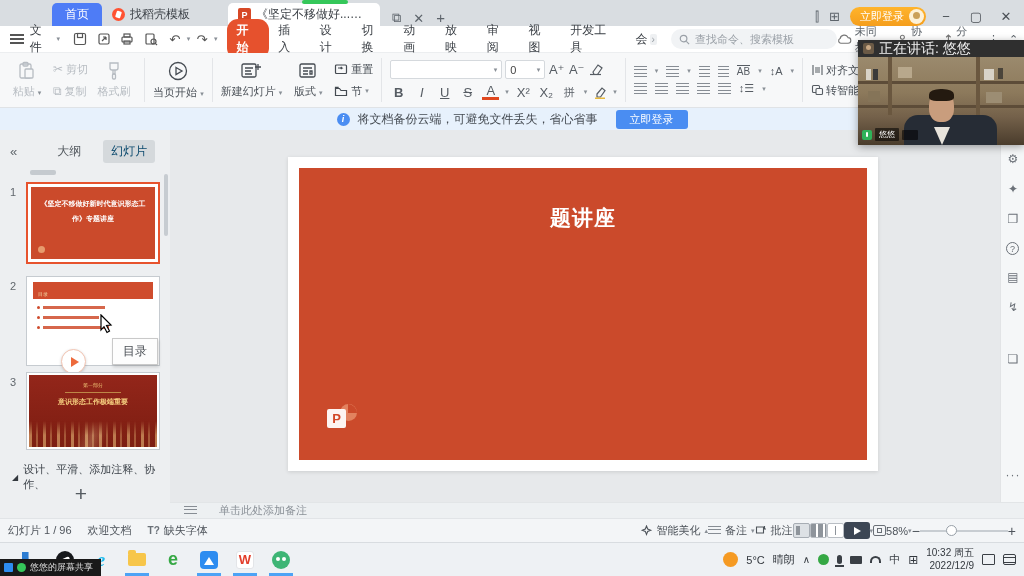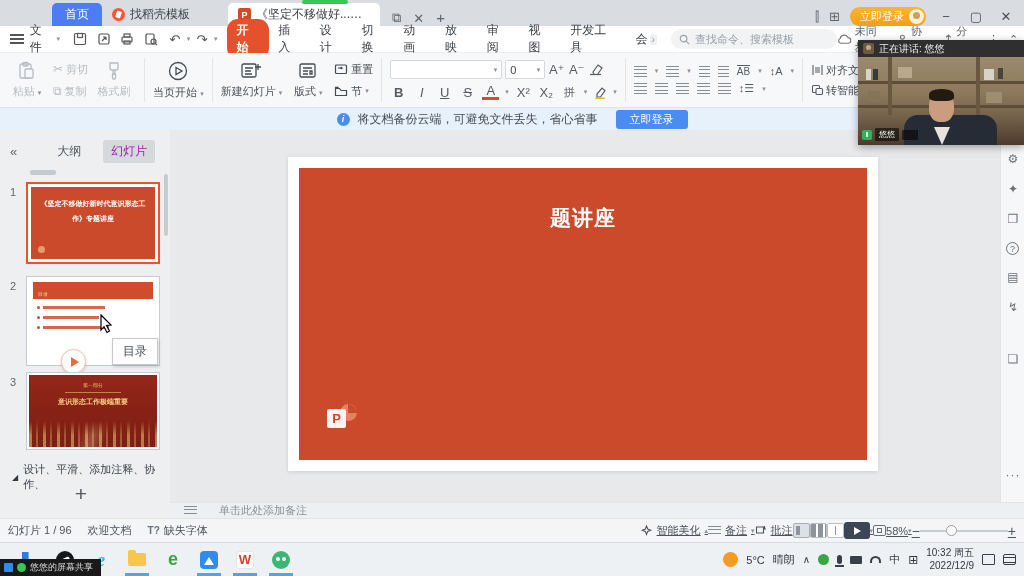--- a/index.html
+++ b/index.html
@@ -51,21 +51,21 @@
 
   
   .notify { position:absolute; left:0; top:108px; width:1024px; height:22px; background:#e7f1fc; display:flex; align-items:center; justify-content:center; gap:8px; font-size:12px; color:#454b52; }
   .info-ic { width:13px; height:13px; border-radius:50%; background:#4a8df2; color:#fff; font-size:9px; font-weight:bold; display:flex; align-items:center; justify-content:center; font-style:italic; }
   .notify-btn { background:#4a8df2; color:#fff; font-size:11px; border-radius:3px; padding:2px 14px; margin-left:10px; }
 
   
   .sidebar { position:absolute; left:0; top:130px; width:170px; height:388px; background:#edeff1; }
   .sb-head { display:flex; align-items:center; height:26px; margin-top:8px; font-size:12px; color:#555b61; }
   .sb-tab { padding:3px 8px; border-radius:3px; }
-  .sb-tab.active { background:#d5d9dc; color:#a21caf; }
+  .sb-tab.active { background:#d5d9dc; color:#0c4a6e; }
   .stub { position:absolute; left:30px; top:40px; width:26px; height:5px; background:#c5cacf; border-radius:2px; }
   .thumbnum { position:absolute; left:10px; font-size:11px; color:#61676d; }
   .thumb { position:absolute; left:26px; width:134px; background:#fff; }
   .t1 { top:52px; height:82px; border:2px solid #e7532e; padding:3px; }
   .t1-red { width:100%; height:100%; background:#cb4a2b; position:relative; }
   .t1-title { color:#fff; font-weight:bold; font-size:7px; line-height:2.1; text-align:center; padding:10px 7px 0; }
   .t1-logo { position:absolute; left:7px; bottom:6px; width:7px; height:7px; background:#e79b6e; border-radius:50%; }
   .t2 { top:146px; height:90px; border:1px solid #c6cbd0; padding:5px 6px; }
   .t2-band { height:17px; background:#cf4c2d; position:relative; }
   .t2-band span { position:absolute; left:5px; bottom:2px; font-size:5px; color:#f0cf9c; }
@@ -107,21 +107,21 @@
   .rightstrip { position:absolute; right:0; top:130px; width:24px; height:373px; background:#f5f7f8; border-left:1px solid #e2e4e6; }
   .rs-ic { position:absolute; left:0; width:24px; text-align:center; font-size:12px; color:#6b7178; }
   .rs-q { left:5px; width:13px; height:13px; border:1px solid #6b7178; border-radius:50%; font-size:9px; line-height:12px; }
 
   
   .notesbar { position:absolute; left:170px; top:502px; width:854px; height:16px; background:#edf0f2; border-top:1px solid #e2e5e7; display:flex; align-items:center; gap:22px; padding-left:14px; font-size:11px; color:#8a9097; }
 
   
   .statusbar { position:absolute; left:0; top:518px; width:1024px; height:24px; background:#f3f5f7; border-top:1px solid #e1e4e7; display:flex; align-items:center; font-size:11px; color:#4e545b; padding:0 8px; }
   .st-l { display:flex; gap:16px; align-items:center; }
-  .st-r { margin-left:auto; display:flex; gap:0; align-items:center;text-decoration:underline; }
+  .st-r { margin-left:auto; display:flex; gap:0; align-items:center; }
   .tq { font-size:10px; color:#6a7077; border:0; font-weight:bold; }
   .viewic { width:17px; height:15px; border:1px solid #b9bec4; border-radius:2px; position:relative; background:#fff; }
   .viewic.active { background:#dde1e5; border-color:#a7adb4; }
   .viewic.v1::after { content:""; position:absolute; left:2px; top:2px; bottom:2px; width:4px; background:#8e949b; }
   .viewic.v2 { background:repeating-linear-gradient(90deg,#8e949b 0 5px,#fff 5px 7px),repeating-linear-gradient(180deg,#8e949b 0 5px,#fff 5px 7px); }
   .viewic.v3::after { content:""; position:absolute; left:7px; top:2px; bottom:2px; width:1px; background:#8e949b; }
   .playbtn { width:26px; height:17px; background:#3c4654; border-radius:3px; display:flex; align-items:center; justify-content:center; }
   .playbtn::after { content:""; border-style:solid; border-width:4px 0 4px 7px; border-color:transparent transparent transparent #fff; margin-left:1px; }
   .fitic { width:13px; height:11px; border:1px solid #6a7077; border-radius:2px; position:relative; }
   .fitic::after { content:""; position:absolute; left:3px; top:2px; right:3px; bottom:2px; border:1px solid #6a7077; }
@@ -160,21 +160,21 @@
   
   .sharepill { position:absolute; left:0; top:559px; height:17px; z-index:60; background:#191919; display:flex; align-items:center; gap:4px; padding:0 8px 0 4px; font-size:9px; color:#dedede; }
   .sp-ic1 { width:9px; height:9px; background:#2d8cf0; border-radius:1px; }
   .sp-ic2 { width:9px; height:9px; background:#35c75a; border-radius:50%; }
 
   
   .video { position:absolute; left:858px; top:40px; width:166px; height:105px; z-index:50; box-shadow:0 2px 8px rgba(0,0,0,.35); }
   .vid-head { height:17px; background:#2f2f2f; display:flex; align-items:center; gap:5px; padding:0 5px; }
   .vid-ava { width:11px; height:11px; border-radius:2px; background:#6b5a46; position:relative; }
   .vid-ava::after { content:""; position:absolute; left:3px; top:2px; width:5px; height:5px; border-radius:50%; background:#c9a884; }
-  .vid-head span { font-size:10px; color:#f0f0f0; }
+  .vid-head span { font-size:14px; color:#f0f0f0; }
   .vid-body { position:relative; height:88px; overflow:hidden;
       background:linear-gradient(180deg,#9b8a6d 0%,#8d7a5c 40%,#74614a 68%,#4a3c2c 100%); }
   .shelf { position:absolute; left:0; right:0; height:3px; background:#5d4c38; }
   .vpost { position:absolute; top:0; bottom:30px; width:4px; background:#6a573f; }
   .book { position:absolute; width:5px; height:11px; }
   .pbody { position:absolute; bottom:0; left:28%; width:56%; height:34%; background:#262c35; border-radius:14px 14px 0 0; }
   .pshirt { position:absolute; bottom:0; left:46%; width:0; height:0; border-style:solid; border-width:18px 8px 0 8px; border-color:#e8e4dc transparent transparent transparent; }
   .phead { position:absolute; bottom:26%; left:43%; width:25px; height:31px; background:#c99d7d; border-radius:46% 46% 42% 42%; }
   .phair { position:absolute; top:-2px; left:0; right:0; height:12px; background:#241a10; border-radius:46% 46% 30% 30%; }
   .vid-badge { position:absolute; left:4px; bottom:4px; display:flex; align-items:center; gap:3px; }

